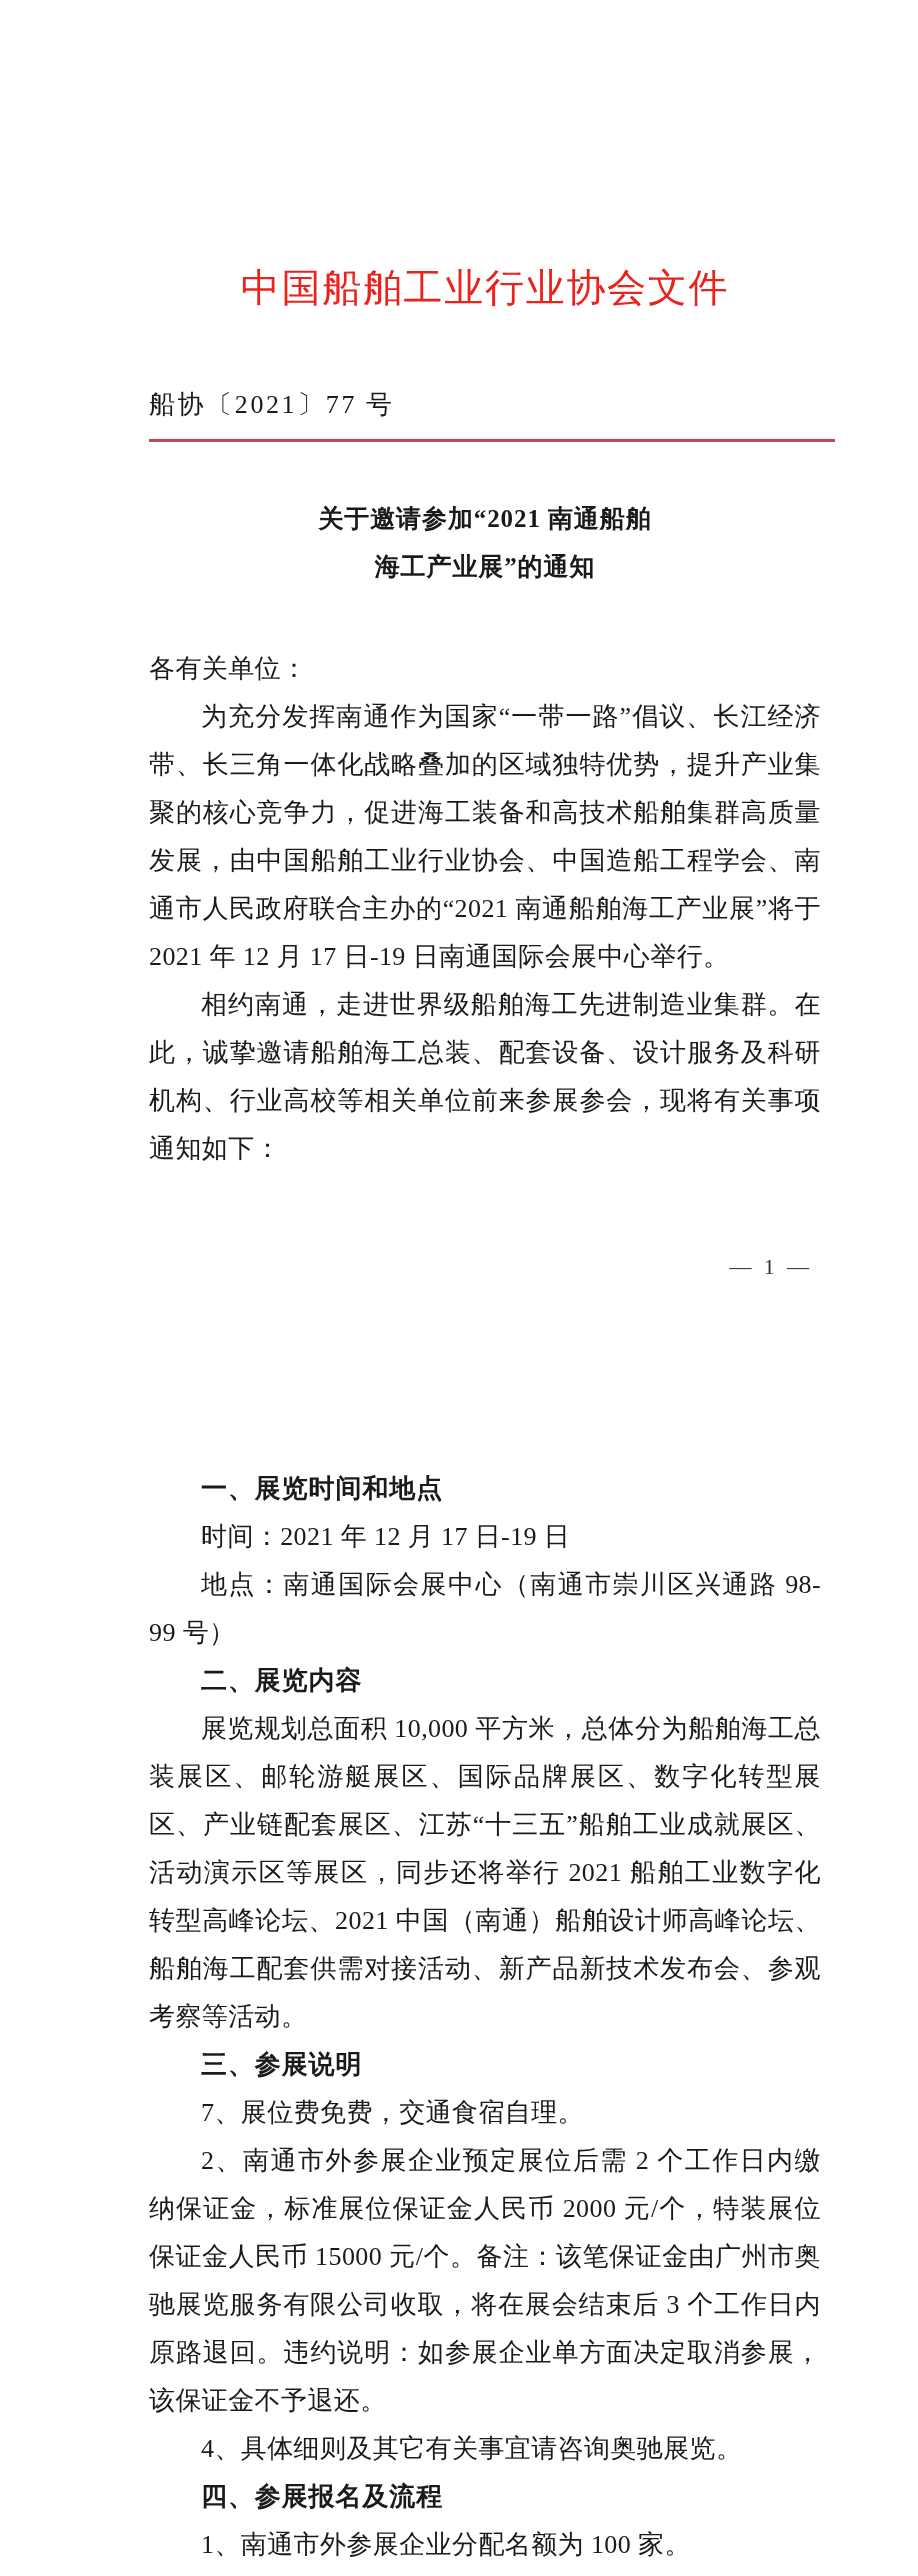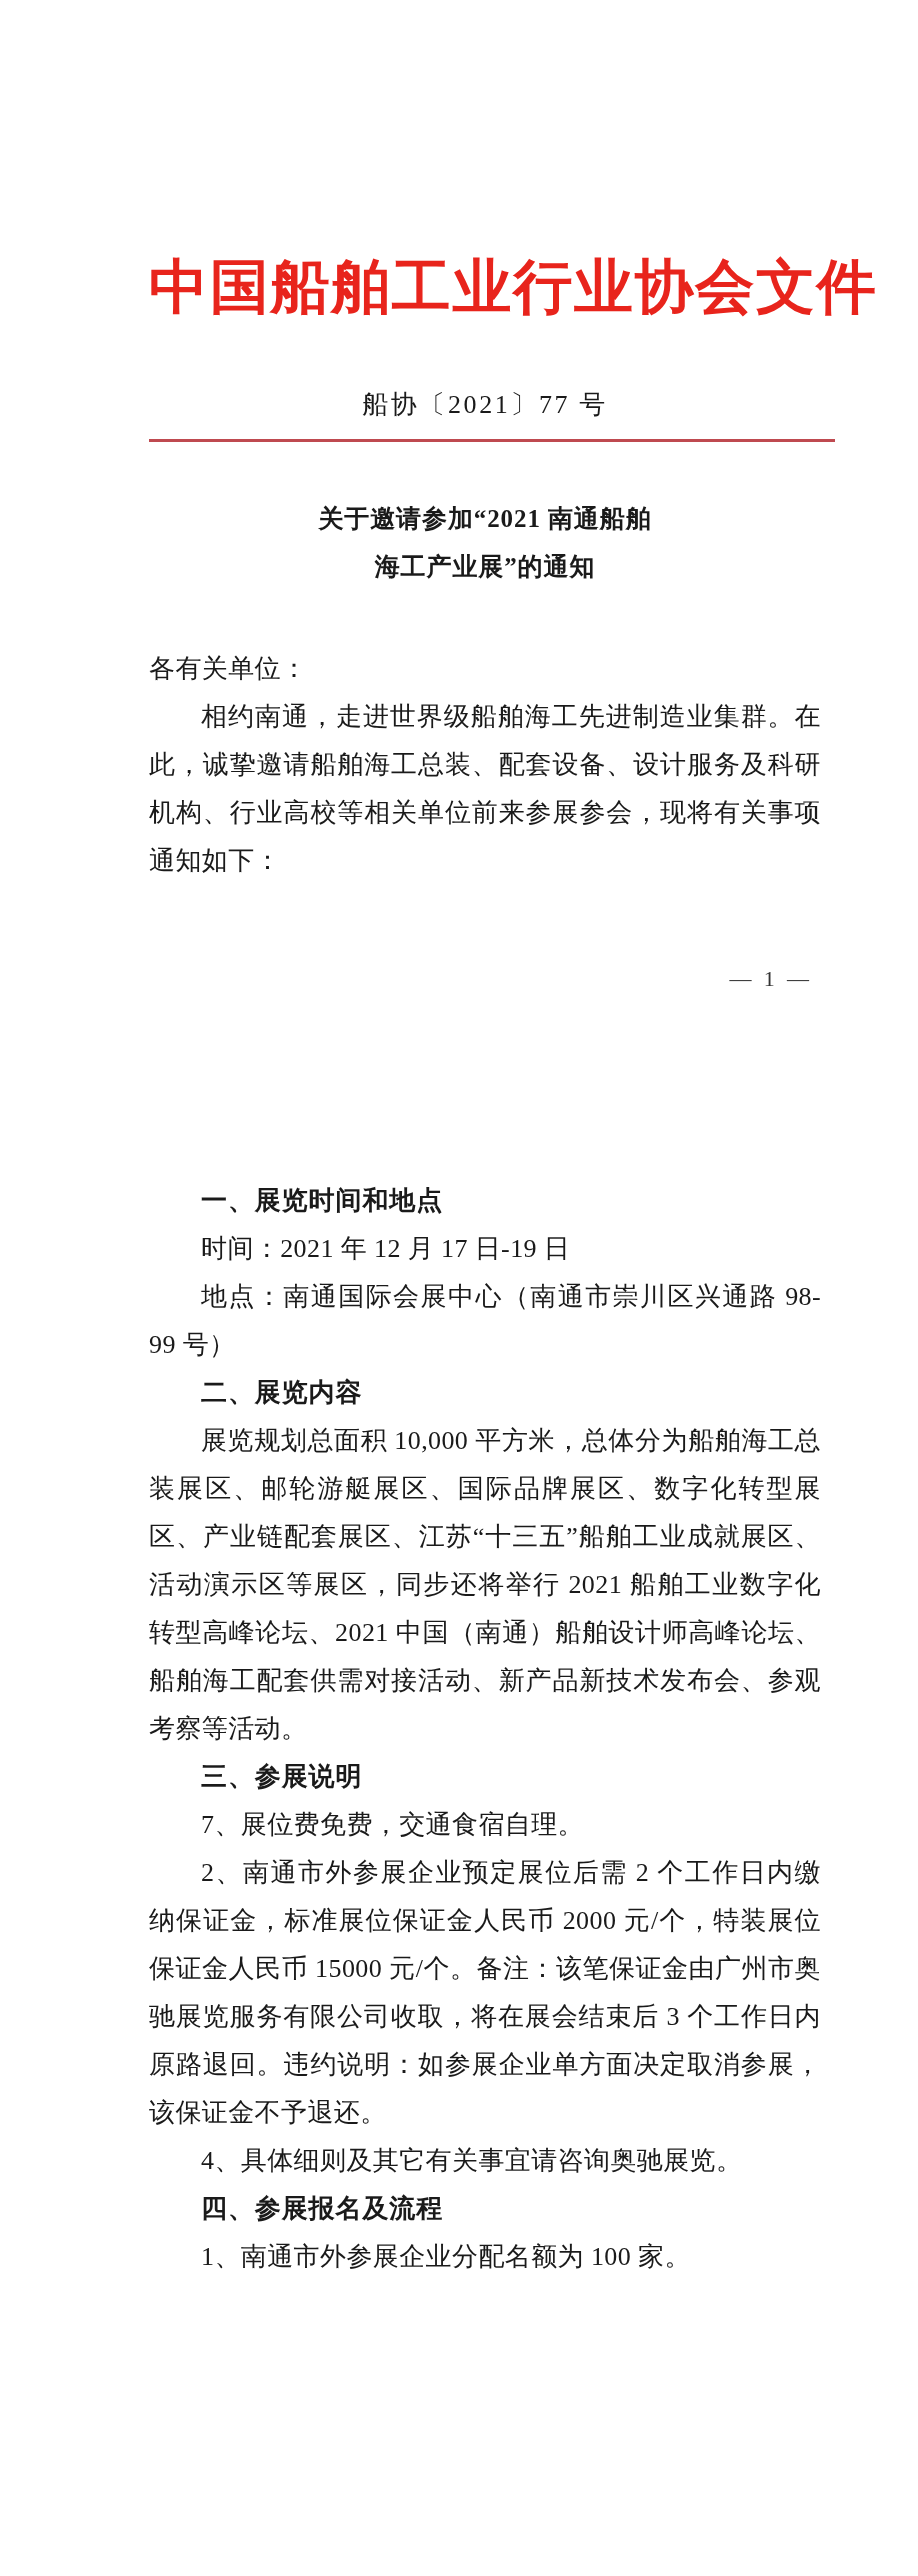--- a/index.html
+++ b/index.html
@@ -16,34 +16,34 @@
     background:#ffffff;
     overflow:hidden;
     color:var(--ink);
     font-family:"Liberation Serif","DejaVu Serif",serif;
   }
   .column{
     padding:0 98px 0 149px; 
   }
   .org-title{
     margin:252px 0 0 0;
-    font-size:59px;
+    font-size:39px;
     line-height:71px;
-    font-weight:bold;
+    font-weight:normal;
     letter-spacing:1.7px;
     text-align:center;
     color:var(--title-red,#e8241c);
     font-family:"Liberation Serif","DejaVu Serif",serif;
     white-space:nowrap;
   }
   .doc-number{
     margin-top:66px;
     font-size:26px;
     line-height:31px;
-    text-align:center;
+    text-align:left;
     letter-spacing:2.6px;
   }
   .red-rule{
     display:block;
     width:686px;
     height:3.4px;
     margin:18.7px auto 0 auto;
     border:none;
     background:var(--rule-red,#bf4a50);
   }
@@ -99,20 +99,21 @@
 
     <hr class="red-rule">
 
     <h2 class="notice-title">
       <span>关于邀请参加“2021 南通船舶</span><br>
       <span>海工产业展”的通知</span>
     </h2>
 
     <div class="body body-1">
       <p>各有关单位：</p>
+      <p class="indent">为充分发挥南通作为国家“一带一路”倡议、长江经济带、长三角一体化战略叠加的区域独特优势，提升产业集聚的核心竞争力，促进海工装备和高技术船舶集群高质量发展，由中国船舶工业行业协会、中国造船工程学会、南通市人民政府联合主办的“2021 南通船舶海工产业展”将于 2021 年 12 月 17 日-19 日南通国际会展中心举行。</p>
       <p class="indent">相约南通，走进世界级船舶海工先进制造业集群。在此，诚挚邀请船舶海工总装、配套设备、设计服务及科研机构、行业高校等相关单位前来参展参会，现将有关事项通知如下：</p>
     </div>
 
     <div class="page-num page-num-1">— 1 —</div>
 
     <div class="body body-2">
       <p class="sec-heading">一、展览时间和地点</p>
       <p class="indent">时间：2021 年 12 月 17 日-19 日</p>
       <p class="indent">地点：南通国际会展中心（南通市崇川区兴通路 98-99 号）</p>
       <p class="sec-heading">二、展览内容</p>

